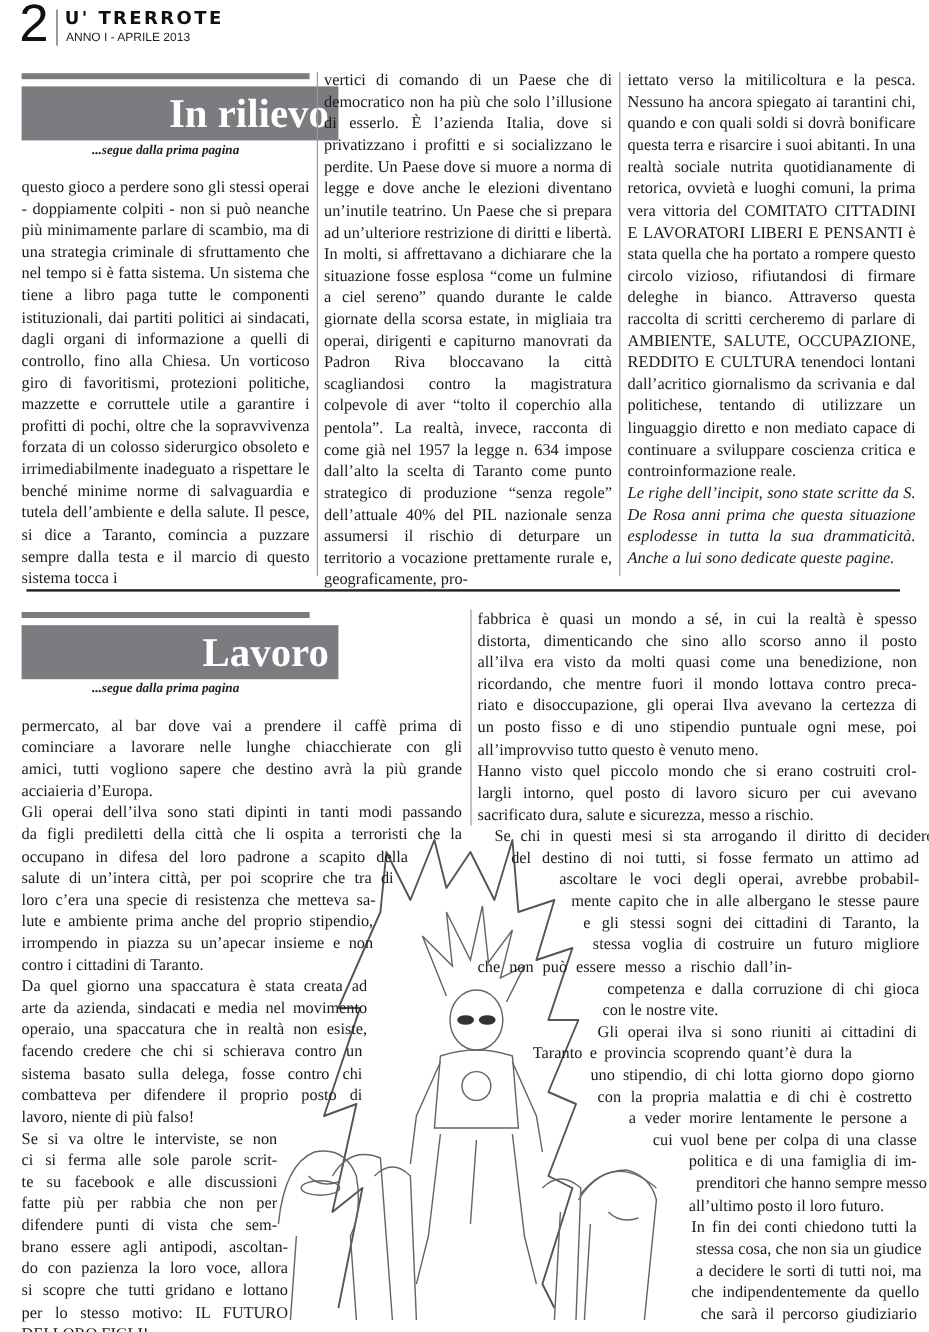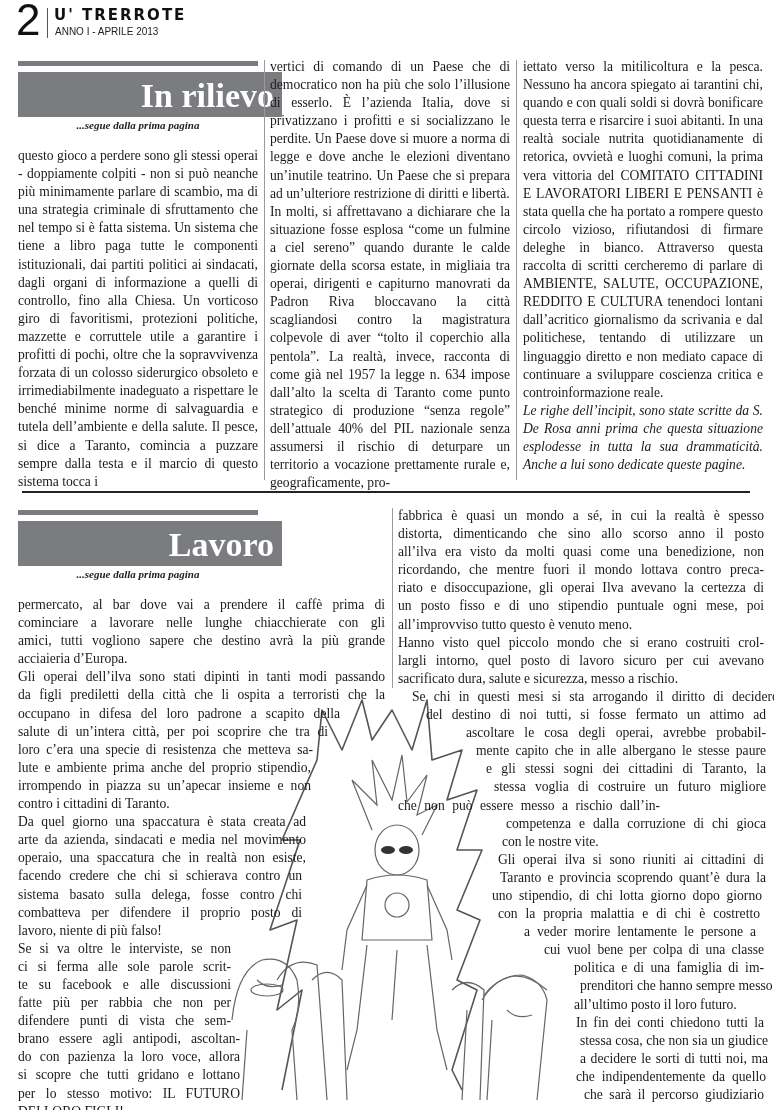--- a/index.html
+++ b/index.html
@@ -152,29 +152,29 @@
   <span class="line" style="width:366px">all’ilva era visto da molti quasi come una benedizione, non</span>
   <span class="line" style="width:366px">ricordando, che mentre fuori il mondo lottava contro preca-</span>
   <span class="line" style="width:366px">riato e disoccupazione, gli operai Ilva avevano la certezza di</span>
   <span class="line" style="width:366px">un posto fisso e di uno stipendio puntuale ogni mese, poi</span>
   <span class="line last" style="width:366px">all’improvviso tutto questo è venuto meno.</span>
   <span class="line" style="width:366px">Hanno visto quel piccolo mondo che si erano costruiti crol-</span>
   <span class="line" style="width:366px">largli intorno, quel posto di lavoro sicuro per cui avevano</span>
   <span class="line last" style="width:366px">sacrificato dura, salute e sicurezza, messo a rischio.</span>
   <span class="line" style="width:366px;margin-left:14px">Se chi in questi mesi si sta arrogando il diritto di decidere</span>
   <span class="line" style="width:340px;margin-left:28px">del destino di noi tutti, si fosse fermato un attimo ad</span>
-  <span class="line" style="width:300px;margin-left:68px">ascoltare le cosa degli operai, avrebbe probabil-</span>
+  <span class="line" style="width:300px;margin-left:68px">ascoltare le voci degli operai, avrebbe probabil-</span>
   <span class="line" style="width:290px;margin-left:78px">mente capito che in alle albergano le stesse paure</span>
   <span class="line" style="width:280px;margin-left:88px">e gli stessi sogni dei cittadini di Taranto, la</span>
   <span class="line" style="width:272px;margin-left:96px">stessa voglia di costruire un futuro migliore</span>
   <span class="line" style="width:262px;">che non può essere messo a rischio dall’in-</span>
   <span class="line" style="width:260px;margin-left:108px">competenza e dalla corruzione di chi gioca</span>
   <span class="line last" style="width:260px;margin-left:104px">con le nostre vite.</span>
   <span class="line" style="width:266px;margin-left:100px">Gli operai ilva si sono riuniti ai cittadini di</span>
-  <span class="line" style="width:266px;margin-left:102px">Taranto e provincia scoprendo quant’è dura la</span>
+  <span class="line" style="width:266px;margin-left:46px">Taranto e provincia scoprendo quant’è dura la</span>
   <span class="line" style="width:270px;margin-left:94px">uno stipendio, di chi lotta giorno dopo giorno</span>
   <span class="line" style="width:262px;margin-left:100px">con la propria malattia e di chi è costretto</span>
   <span class="line" style="width:232px;margin-left:126px">a veder morire lentamente le persone a</span>
   <span class="line" style="width:220px;margin-left:146px">cui vuol bene per colpa di una classe</span>
   <span class="line" style="width:190px;margin-left:176px">politica e di una famiglia di im-</span>
   <span class="line" style="width:184px;margin-left:182px">prenditori che hanno sempre messo</span>
   <span class="line last" style="width:180px;margin-left:176px">all’ultimo posto il loro futuro.</span>
   <span class="line" style="width:188px;margin-left:178px">In fin dei conti chiedono tutti la</span>
   <span class="line" style="width:188px;margin-left:182px">stessa cosa, che non sia un giudice</span>
   <span class="line" style="width:188px;margin-left:182px">a decidere le sorti di tutti noi, ma</span>

